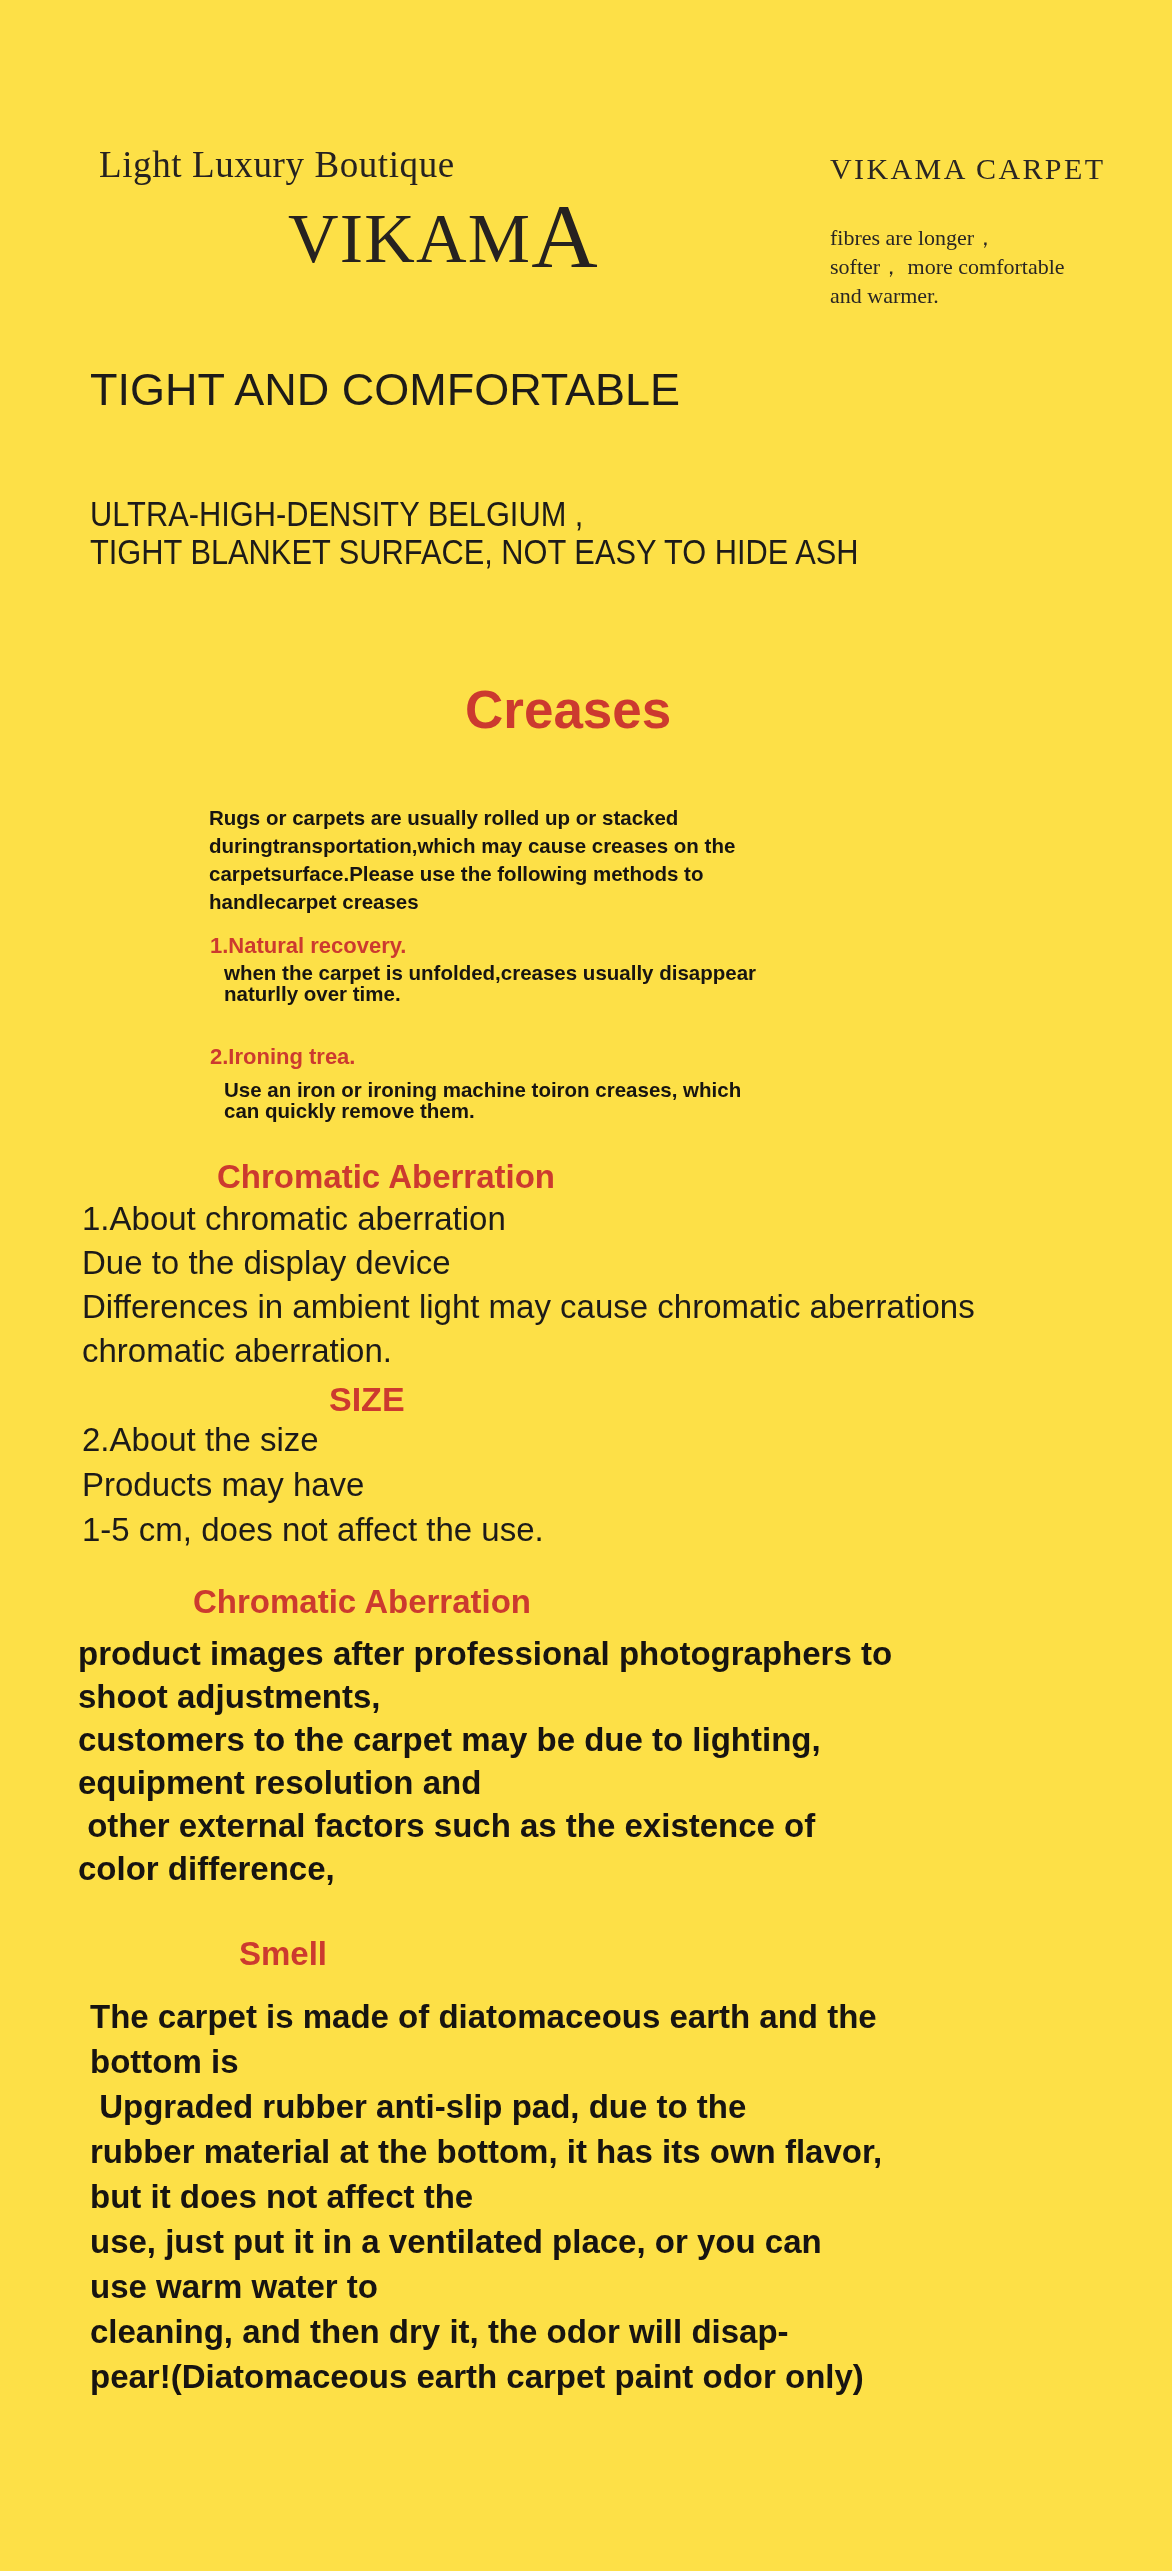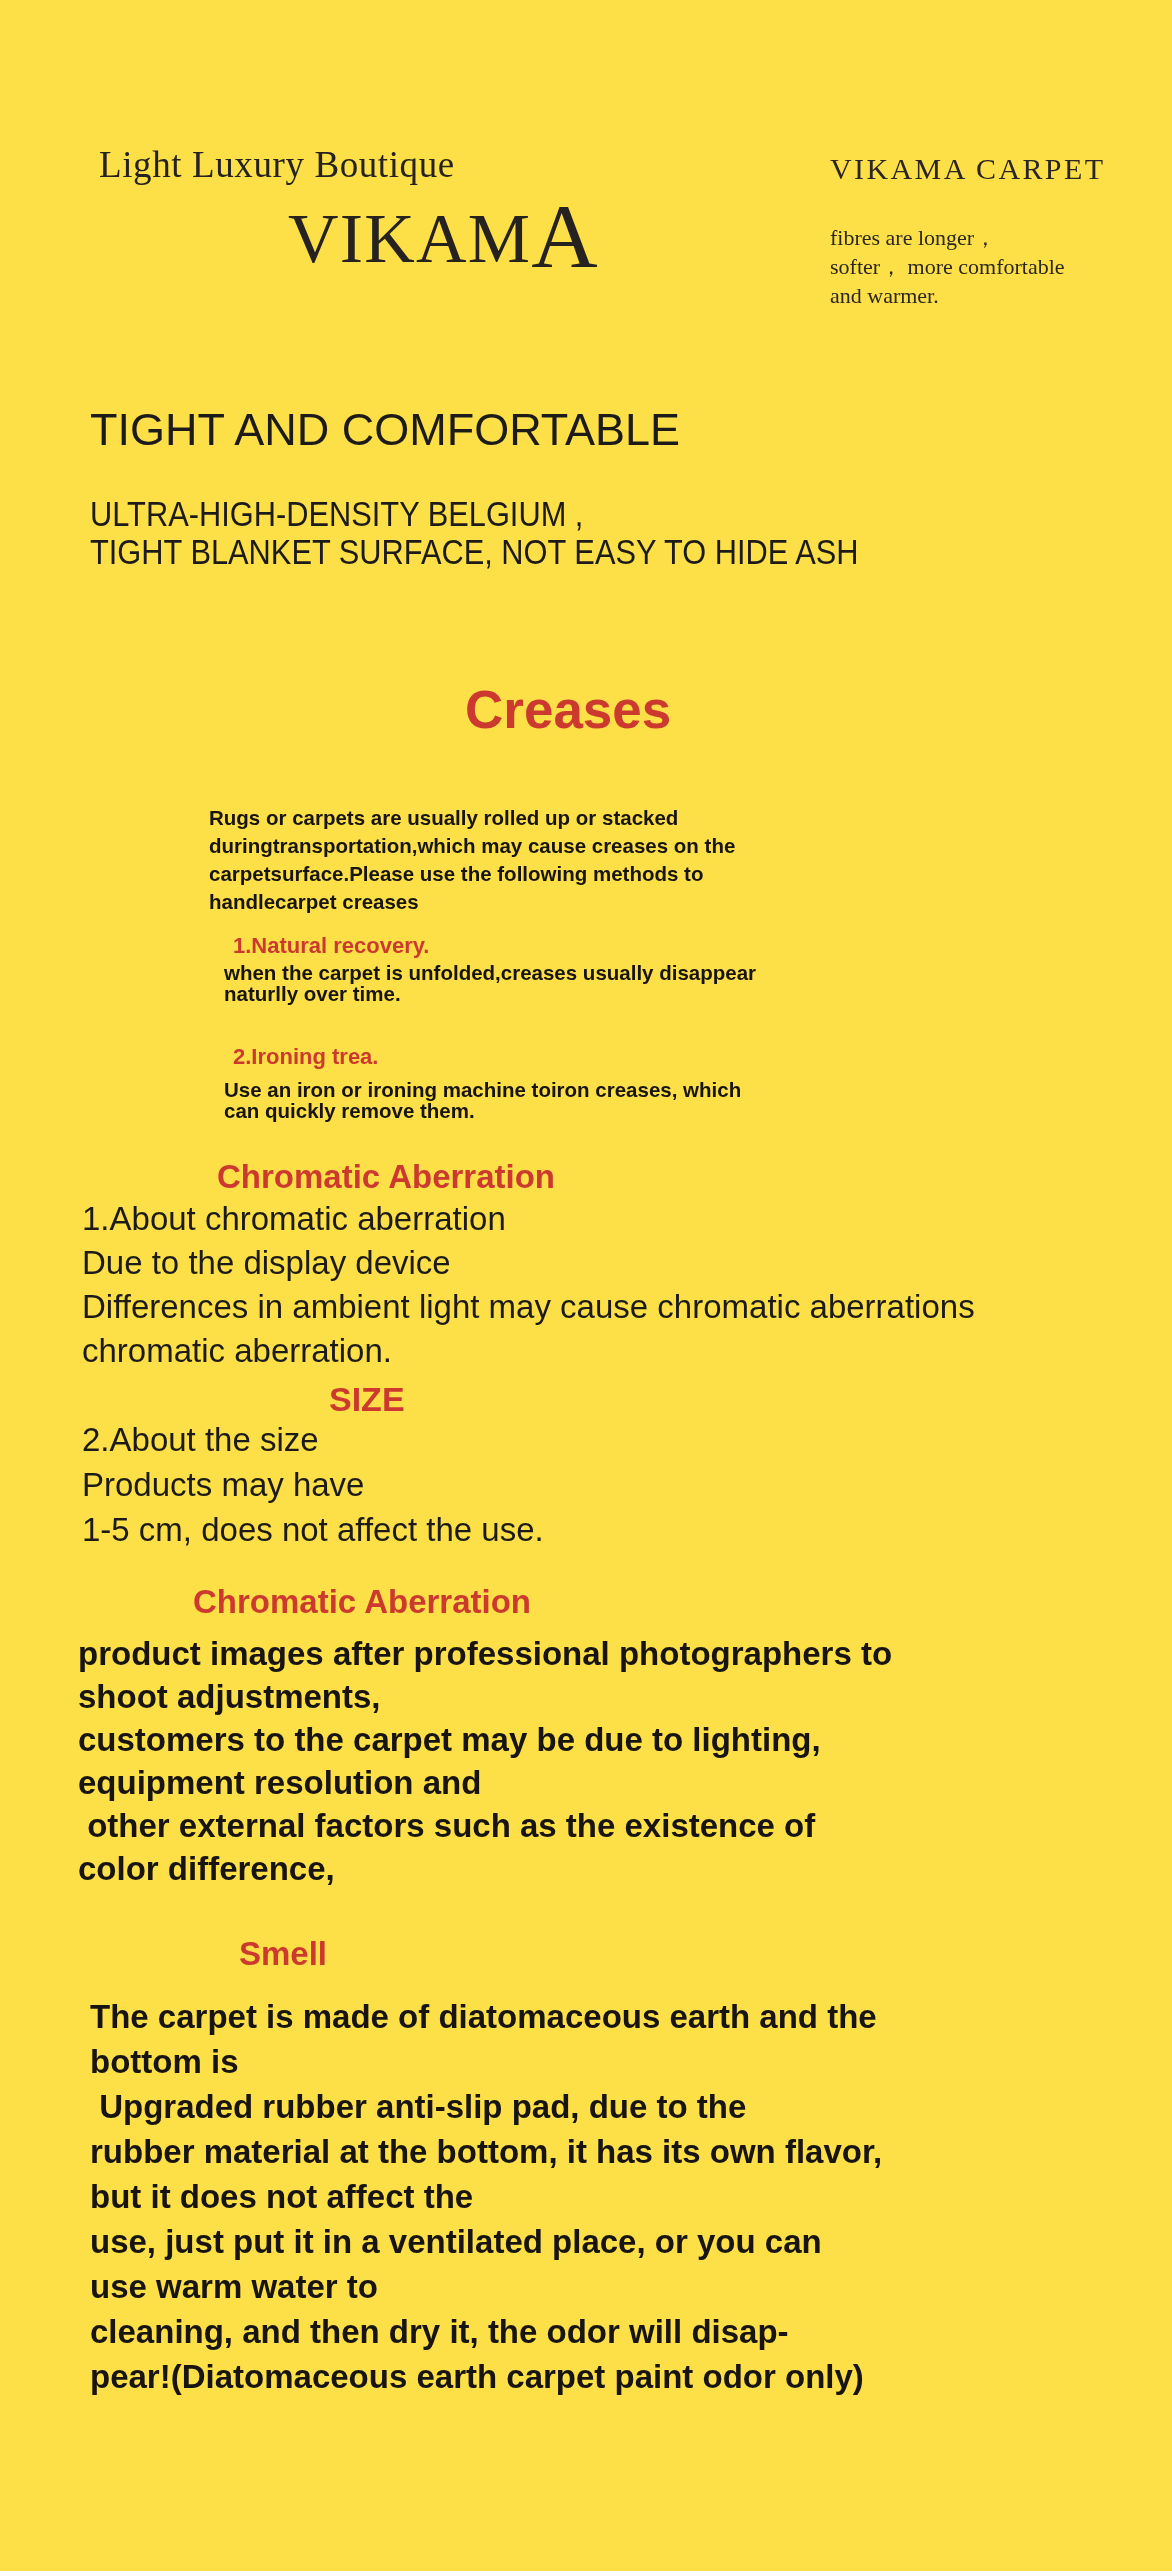--- a/index.html
+++ b/index.html
@@ -19,28 +19,28 @@
 
   
   .brand-line1{left:99px;top:143px;font-size:37px;letter-spacing:0.6px;color:#262220;}
   .brand-word{left:288px;top:178px;width:253px;display:flex;align-items:baseline;color:#262220;}
   .brand-word .small{font-size:70px;letter-spacing:1.2px;}
   .brand-word .big{font-size:92px;transform:translateY(4.8px);}
   .right-title{left:830px;top:152px;font-size:30px;letter-spacing:2.4px;color:#2a2623;}
   .right-tagline{left:830px;top:223px;font-size:22px;line-height:29px;color:#2a2623;}
 
   
-  .tight-heading{left:90px;top:364px;font-size:45px;letter-spacing:0px;color:#1d1b19;margin-top:40px;}
+  .tight-heading{left:90px;top:364px;font-size:45px;letter-spacing:0px;color:#1d1b19;}
   .ultra-block{left:90px;top:495px;font-size:35px;line-height:38px;color:#1d1b19;
                transform:scaleX(0.88);transform-origin:left top;}
 
   
   .creases-title{left:465px;top:679px;font-size:53px;}
   .creases-intro{left:209px;top:772px;font-size:20.5px;line-height:28px;color:#171411;margin-top:32px;}
-  .item-title{font-size:22px;margin-left:23px;}
+  .item-title{font-size:22px;}
   .item1-title{left:210px;top:933px;}
   .item1-body{left:224px;top:962px;font-size:20.5px;line-height:21px;color:#171411;}
   .item2-title{left:210px;top:1044px;}
   .item2-body{left:224px;top:1079px;font-size:20.5px;line-height:21px;color:#171411;}
 
   
   .chrom1-title{left:217px;top:1158px;font-size:33px;}
   .chrom1-body{left:82px;top:1197px;font-size:33px;line-height:44px;font-weight:normal;color:#1d1b19;}
 
   

